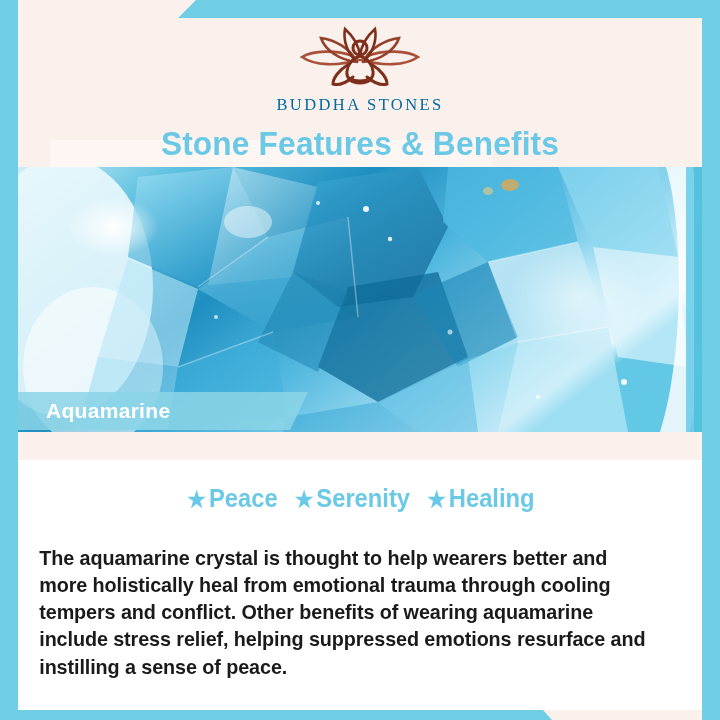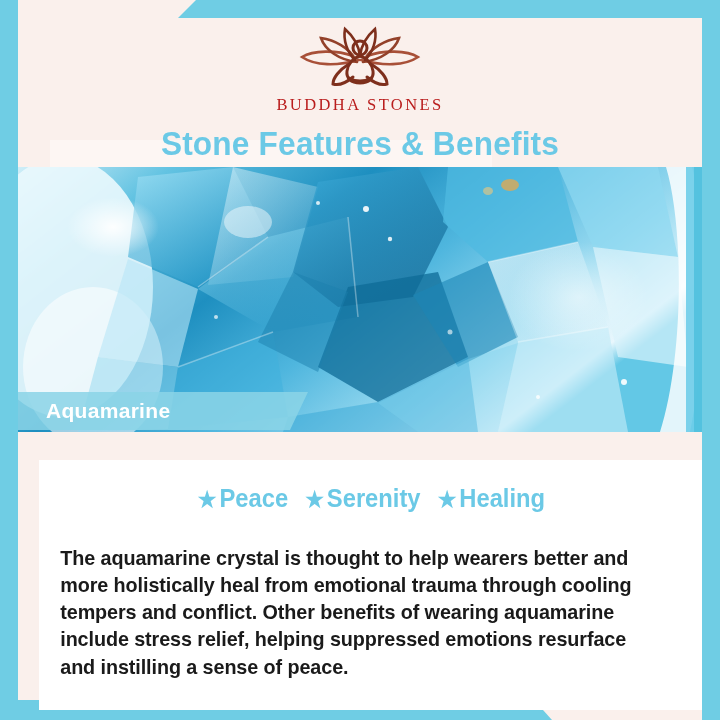--- a/index.html
+++ b/index.html
@@ -74,21 +74,21 @@
     align-items: center;
     justify-content: flex-start;
     padding-top: 8px;
     box-sizing: border-box;
   }
   .logo-mark { width: 170px; height: 68px; display: block; }
   .logo-text {
     font-family: "Liberation Serif", serif;
     font-size: 16.5px;
     letter-spacing: 2.4px;
-    color: #b91c1c;
+    color: #0369a1;
     margin-top: 1px;
     white-space: nowrap;
   }
 
   
   .title-band {
     position: absolute;
     left: 32px;
     top: 122px;
     width: 442px;
@@ -152,21 +152,20 @@
     z-index: 4;
   }
   .cream-strip {
     height: 20px;
     background: #faf0ec;
   }
   .white-panel {
     background: #ffffff;
     min-height: 240px;
     padding: 10px 0 0 0;
-    margin-left: 21px;
   }
 
   .benefits {
     text-align: center;
     font-family: "Liberation Sans Narrow", "Liberation Sans", sans-serif;
     font-weight: bold;
     font-size: 25px;
     color: #6bc9e6;
     white-space: nowrap;
     padding: 14px 0 6px 0;

